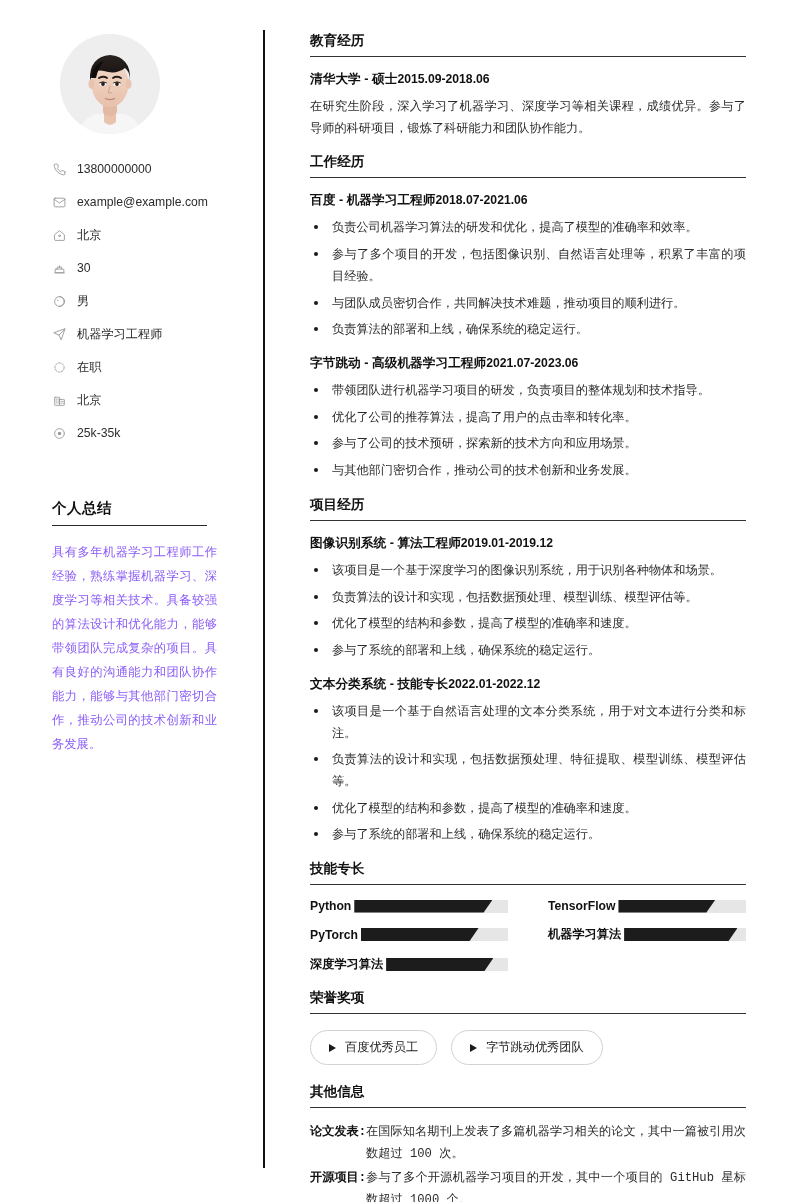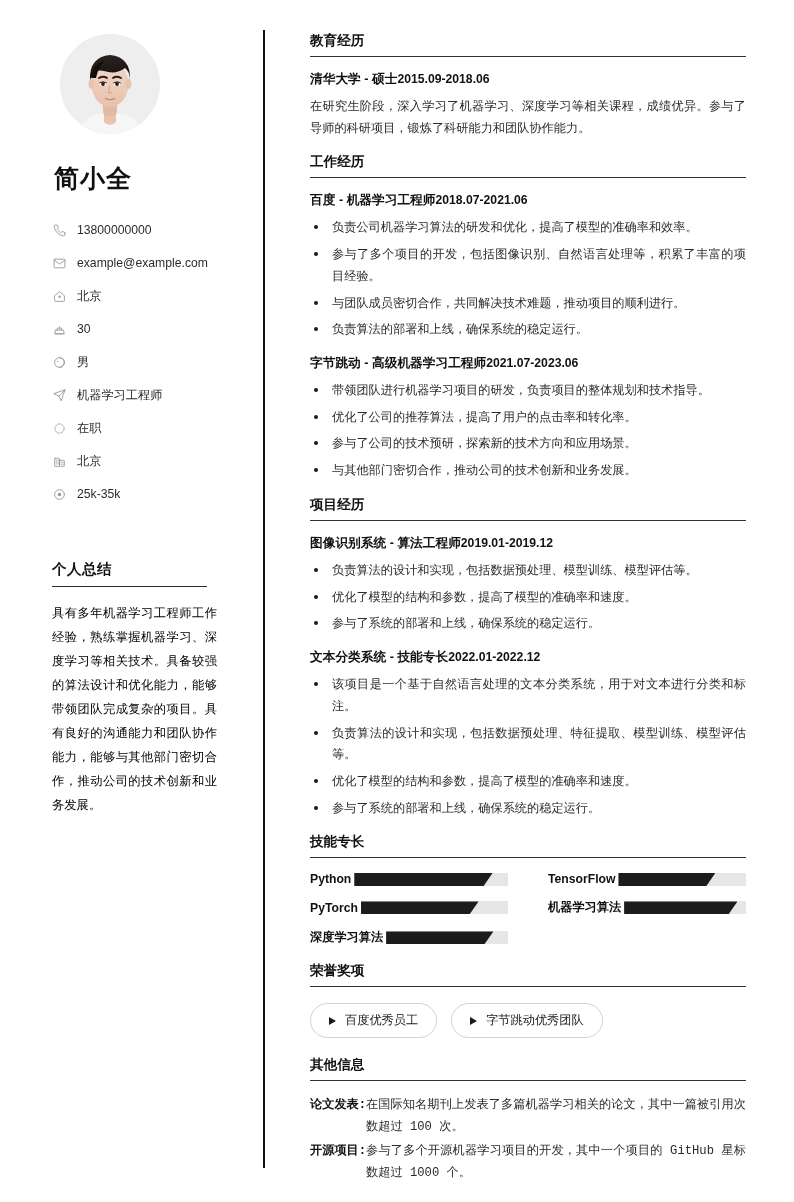--- a/index.html
+++ b/index.html
@@ -95,21 +95,21 @@
   }
   .sidebar-rule {
     width: 155px;
     height: 1px;
     background: #2a2a2a;
     margin-bottom: 15px;
   }
   .summary-text {
     font-size: 12.3px;
     line-height: 1.95;
-    color: #000000;
+    color: #8b5cf6;
     text-align: justify;
     width: 165px;
   }
 
   
   .main {
     flex: 1;
     padding: 32px 48px 0 46px;
   }
 
@@ -305,21 +305,20 @@
           <path d="M39.3 49 Q43 46.6 46.7 49" stroke="#241c18" stroke-width="1" fill="none"></path>
           <path d="M53.3 49 Q57 46.6 60.7 49" stroke="#241c18" stroke-width="1" fill="none"></path>
 
           <path d="M50 52 L48.3 58.5 Q50 59.6 51.7 58.5" stroke="#d2a793" stroke-width="1.1" fill="none" stroke-linecap="round"></path>
 
           <path d="M45.5 64.5 Q50 66.8 54.5 64.5" stroke="#c08777" stroke-width="1.4" fill="none" stroke-linecap="round"></path>
         </g>
       </svg>
     </div>
 
-    <h1 class="person-name">简小全</h1>
 
     <ul class="contact-list">
 
       <li class="contact-item">
         <span class="contact-icon">
           <svg width="13" height="13" viewBox="0 0 24 24" fill="none" stroke="currentColor" stroke-width="1.7" stroke-linecap="round" stroke-linejoin="round">
               <path d="M22 16.9v3a2 2 0 0 1-2.2 2 19.8 19.8 0 0 1-8.6-3.1 19.5 19.5 0 0 1-6-6A19.8 19.8 0 0 1 2.1 4.2 2 2 0 0 1 4.1 2h3a2 2 0 0 1 2 1.7c.1 1 .3 1.9.6 2.8a2 2 0 0 1-.5 2.1L8 9.9a16 16 0 0 0 6 6l1.3-1.2a2 2 0 0 1 2.1-.5c.9.3 1.8.5 2.8.6a2 2 0 0 1 1.8 2.1z"></path>
             </svg>
         </span>
         <span class="contact-text">13800000000</span>
@@ -467,20 +466,21 @@
     <section class="section">
       <div class="section-title">项目经历</div>
       <div class="section-rule"></div>
 
       <div class="entry">
         <div class="entry-head">
           <span class="entry-title">图像识别系统 - 算法工程师</span>
           <span class="entry-date">2019.01-2019.12</span>
         </div>
         <ul class="bullets">
+          <li class="bullet">该项目是一个基于深度学习的图像识别系统，用于识别各种物体和场景。</li>
           <li class="bullet">负责算法的设计和实现，包括数据预处理、模型训练、模型评估等。</li>
           <li class="bullet">优化了模型的结构和参数，提高了模型的准确率和速度。</li>
           <li class="bullet">参与了系统的部署和上线，确保系统的稳定运行。</li>
         </ul>
       </div>
 
       <div class="entry">
         <div class="entry-head">
           <span class="entry-title">文本分类系统 - 技能专长</span>
           <span class="entry-date">2022.01-2022.12</span>

